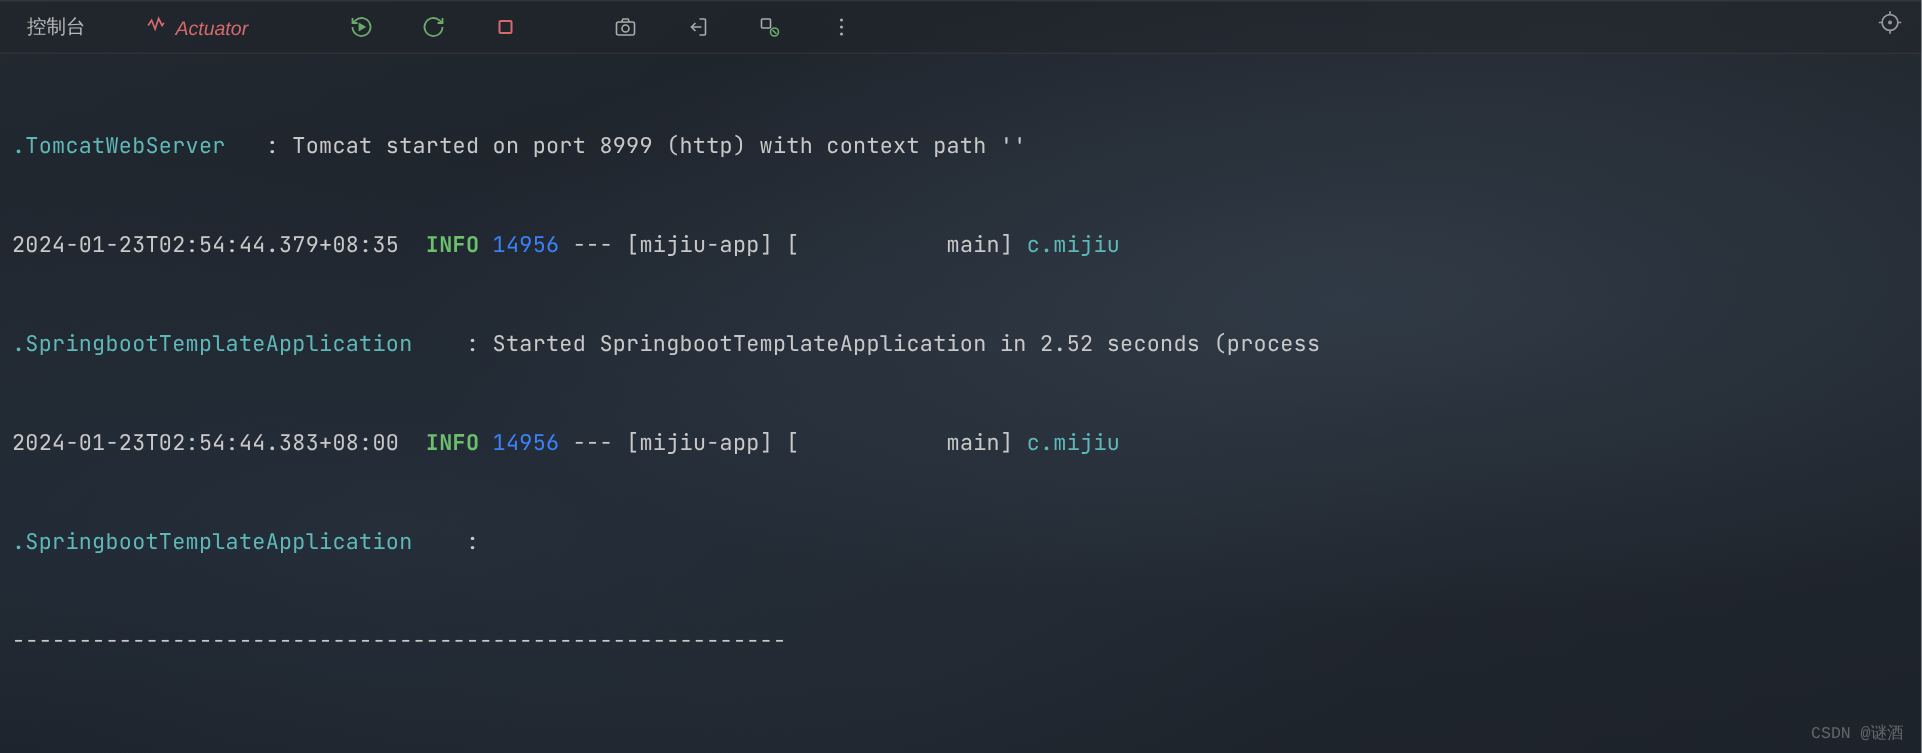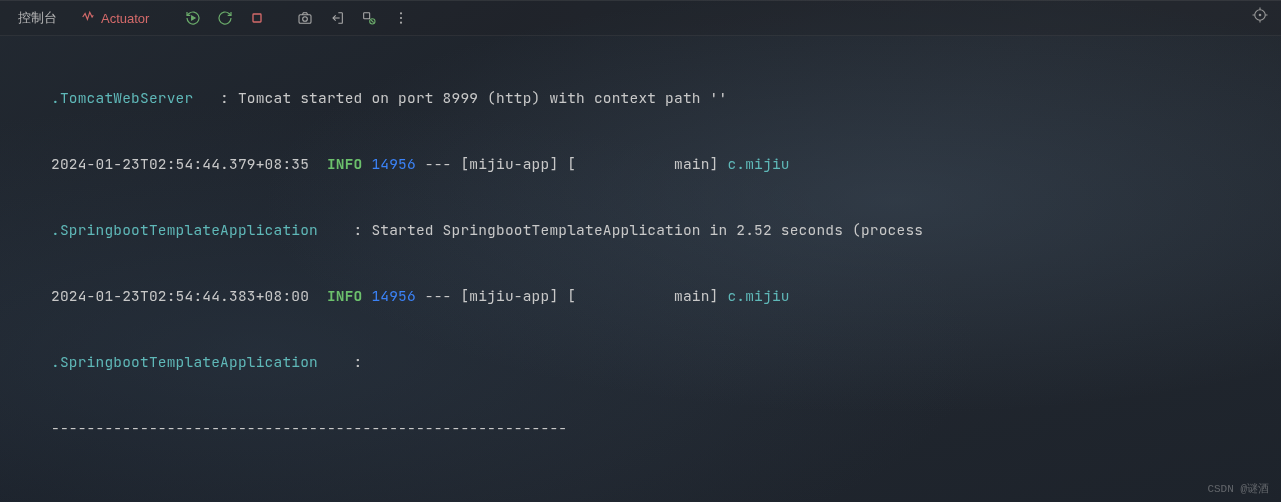--- a/index.html
+++ b/index.html
@@ -27,38 +27,39 @@
     .toolbar {
       position: relative;
       z-index: 1;
       display: flex;
       align-items: center;
       height: 36px;
       padding: 0 8px;
       border-top: 1px solid rgba(120,120,120,0.2);
       border-bottom: 1px solid rgba(120,120,120,0.15);
       background: rgba(30,30,35,0.25);
-      gap: 4px;
+      gap: 20px;
     }
     .tab {
       color: #b8b8b8;
       font-size: 13px;
       padding: 4px 10px;
       cursor: pointer;
       font-family: "Microsoft YaHei", sans-serif;
     }
     .tab-actuator {
       display: flex;
       align-items: center;
       gap: 6px;
       color: #d46a6a;
       font-size: 13px;
       padding: 4px 10px;
       cursor: pointer;
       font-family: "Segoe UI", sans-serif;
+      font-style: italic;
     }
     .actuator-icon svg {
       width: 14px;
       height: 14px;
     }
     .toolbar-spacer {
       width: 12px;
     }
     .tbtn {
       width: 28px;
@@ -101,21 +102,20 @@
       position: relative;
       z-index: 1;
       padding: 12px 8px;
       font-size: 14.5px;
       line-height: 33px;
       white-space: pre-wrap;
       letter-spacing: 0.2px;
     }
     .log-line {
       display: block;
-      margin-left: 43px;
     }
     .cyan {
       color: #5fb8b8;
     }
     .green {
       color: #6cc06c;
       font-weight: bold;
     }
     .magenta {
       color: #3b82f6;

